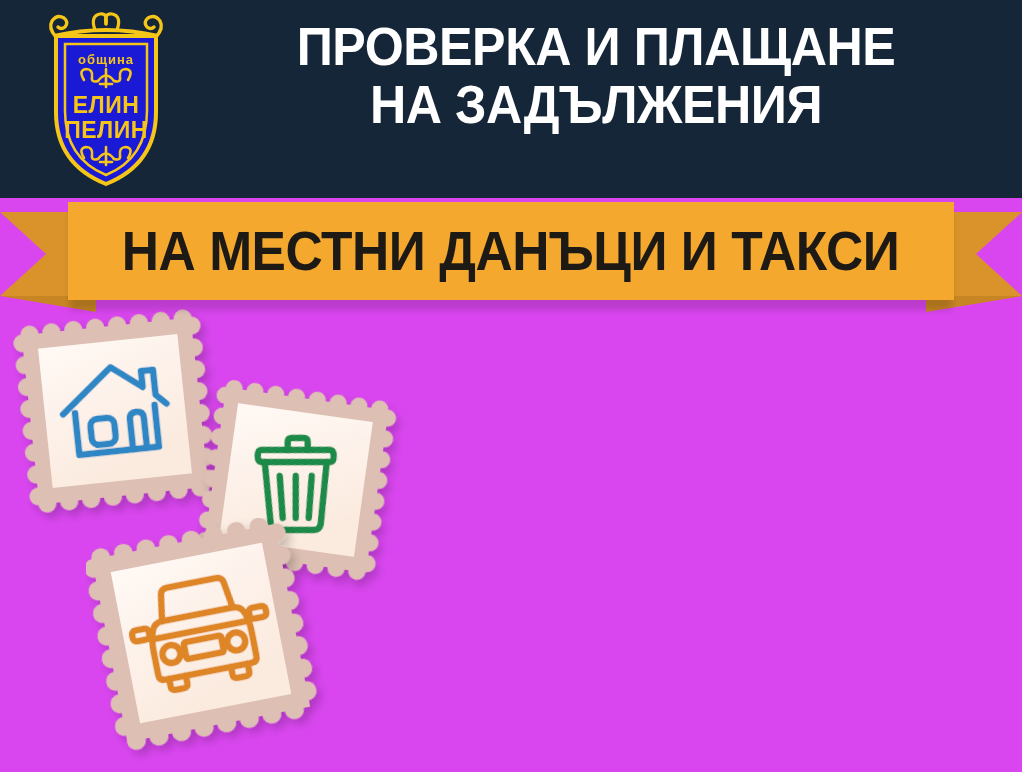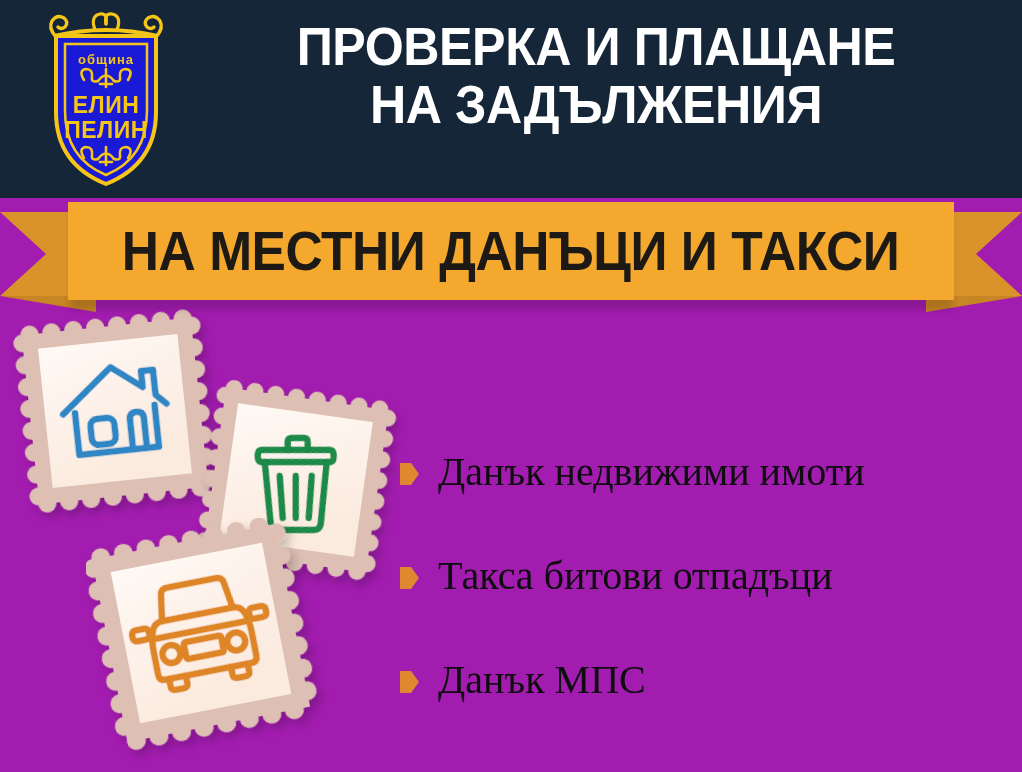--- a/index.html
+++ b/index.html
@@ -6,21 +6,21 @@
   html, body {
     margin: 0;
     padding: 0;
     background: #ffffff;
   }
   #poster {
     position: relative;
     width: 1022px;
     height: 772px;
     overflow: hidden;
-    background: #a21caf;
+    background: #d946ef;
     font-family: "Liberation Sans", sans-serif;
     -webkit-font-smoothing: antialiased;
   }
 
   
   .header-band {
     position: absolute;
     left: 0; top: 0;
     width: 1022px;
     height: 198px;
@@ -411,28 +411,14 @@
             <rect x="51" y="-18" width="17" height="11" rx="4"></rect>
             <path d="M-40 36 L-40 44 Q-40 48 -35 48 L-28 48 Q-23 48 -23 44 L-23 36"></path>
             <path d="M23 36 L23 44 Q23 48 28 48 L35 48 Q40 48 40 44 L40 36"></path>
           </g>
         </g>
       </svg>
     </div>
 
   </div>
 
-  <div class="bullets">
-    <div class="bullet-row">
-      <span class="bullet-marker"></span>
-      <span class="bullet-label">Данък недвижими имоти</span>
-    </div>
-    <div class="bullet-row">
-      <span class="bullet-marker"></span>
-      <span class="bullet-label">Такса битови отпадъци</span>
-    </div>
-    <div class="bullet-row">
-      <span class="bullet-marker"></span>
-      <span class="bullet-label">Данък МПС</span>
-    </div>
-  </div>
 
 </div>
 
 </body></html>

